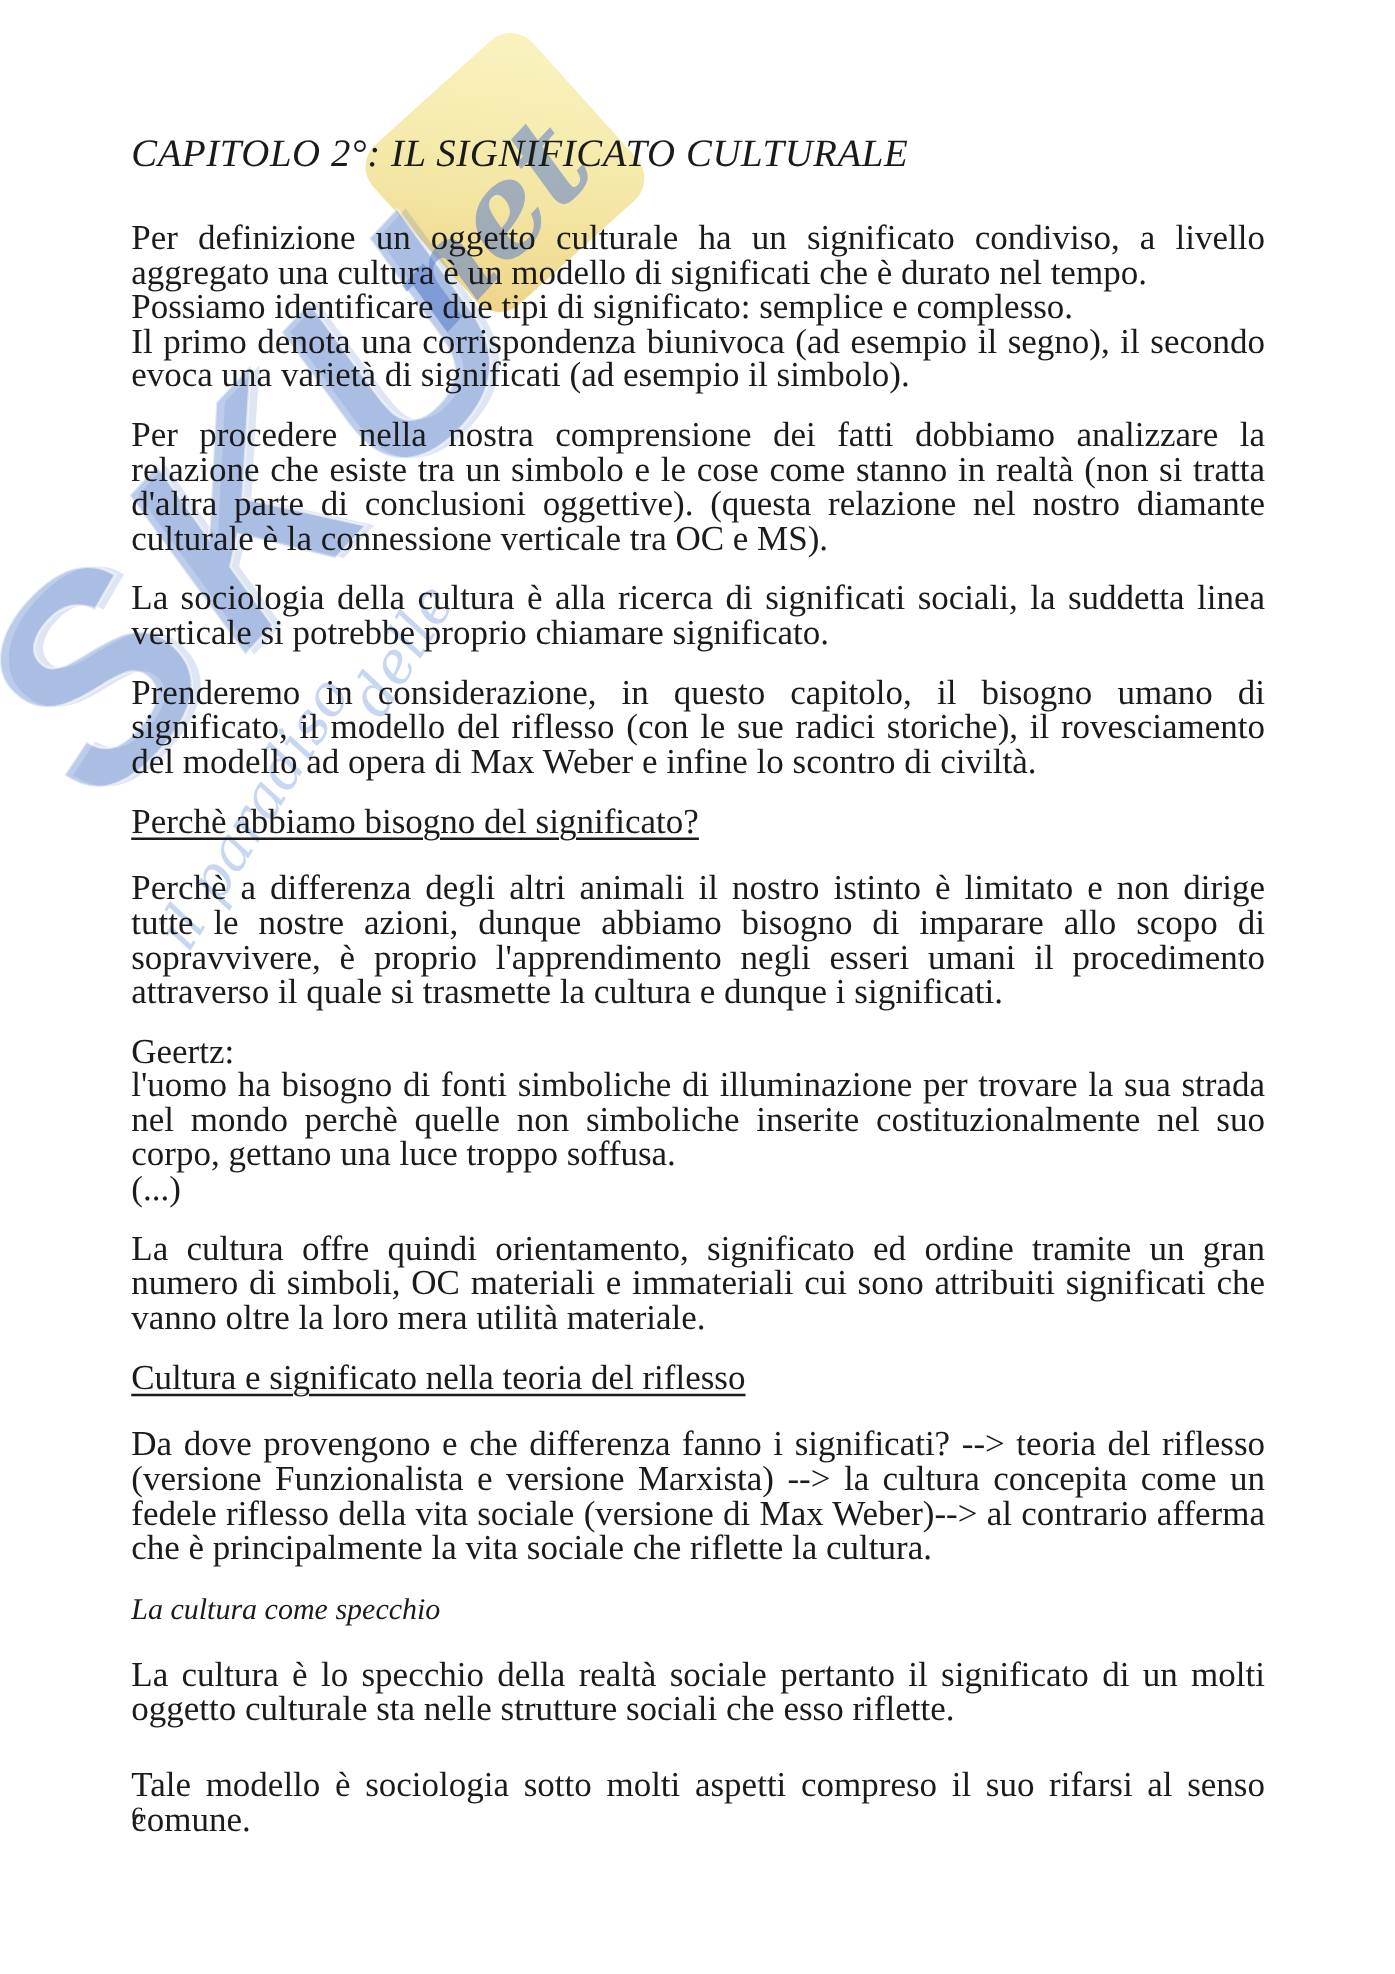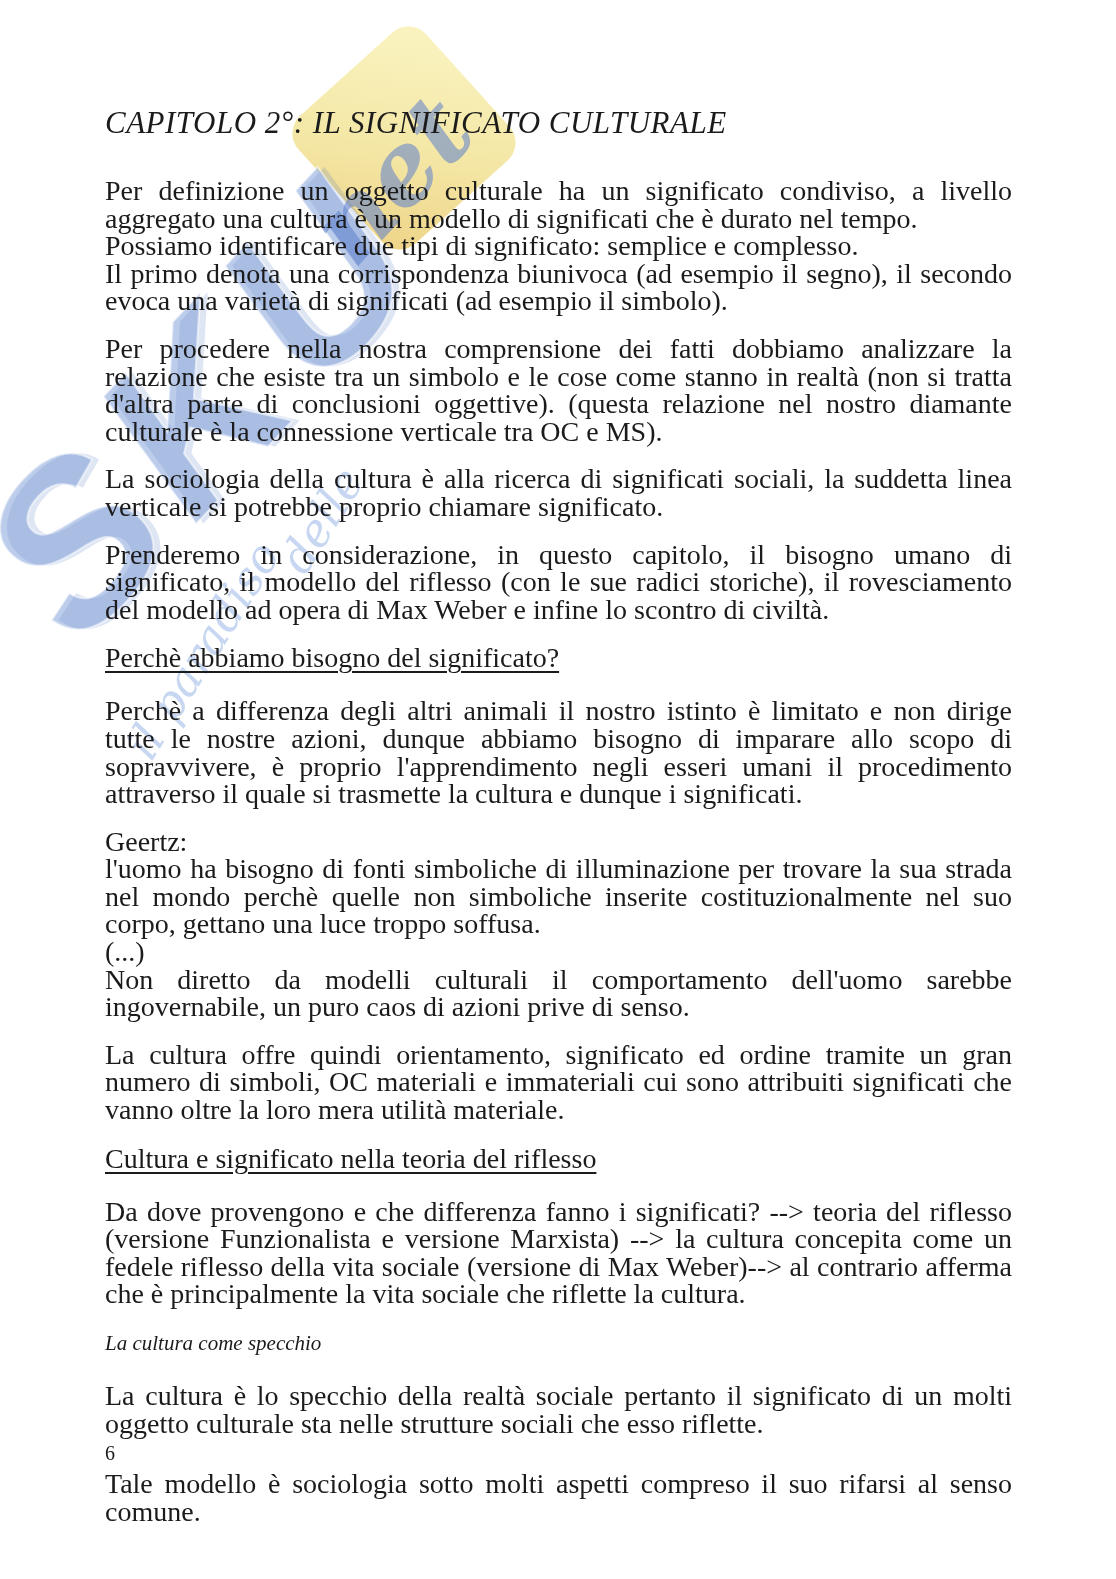--- a/index.html
+++ b/index.html
@@ -109,21 +109,21 @@
     line-height: 30px;
     margin: 0 0 24px 0;
     text-decoration: underline;
     text-decoration-thickness: 2px;
     text-underline-offset: 4px;
   }
   .heading-first {
     margin-top: 4px;
   }
   .subheading {
-    font-size: 21px;
+    font-size: 24px;
     font-style: italic;
     font-weight: normal;
     line-height: 30px;
     margin: 0 0 24px 0;
   }
   .para-last {
     margin-top: 33px;
   }
   .page-number {
     position: absolute;
@@ -171,21 +171,20 @@
     <h2 class="section-heading heading-first">Perchè abbiamo bisogno del significato?</h2>
 
     <div class="para">
       <div class="pline">Perchè a differenza degli altri animali il nostro istinto è limitato e non dirige tutte le nostre azioni, dunque abbiamo bisogno di imparare allo scopo di sopravvivere, è proprio l'apprendimento negli esseri umani il procedimento attraverso il quale si trasmette la cultura e dunque i significati.</div>
     </div>
 
     <div class="para">
       <div class="pline">Geertz:</div>
       <div class="pline">l'uomo ha bisogno di fonti simboliche di illuminazione per trovare la sua strada nel mondo perchè quelle non simboliche inserite costituzionalmente nel suo corpo, gettano una luce troppo soffusa.</div>
       <div class="pline">(...)</div>
-      <div class="pline">Non diretto da modelli culturali il comportamento dell'uomo sarebbe ingovernabile, un puro caos di azioni prive di senso.</div>
     </div>
 
     <div class="para">
       <div class="pline">La cultura offre quindi orientamento, significato ed ordine tramite un gran numero di simboli, OC materiali e immateriali cui sono attribuiti significati che vanno oltre la loro mera utilità materiale.</div>
     </div>
 
     <h2 class="section-heading">Cultura e significato nella teoria del riflesso</h2>
 
     <div class="para">
       <div class="pline">Da dove provengono e che differenza fanno i significati? --&gt; teoria del riflesso (versione Funzionalista e versione Marxista) --&gt; la cultura concepita come un fedele riflesso della vita sociale (versione di Max Weber)--&gt; al contrario afferma che è principalmente la vita sociale che riflette la cultura.</div>

